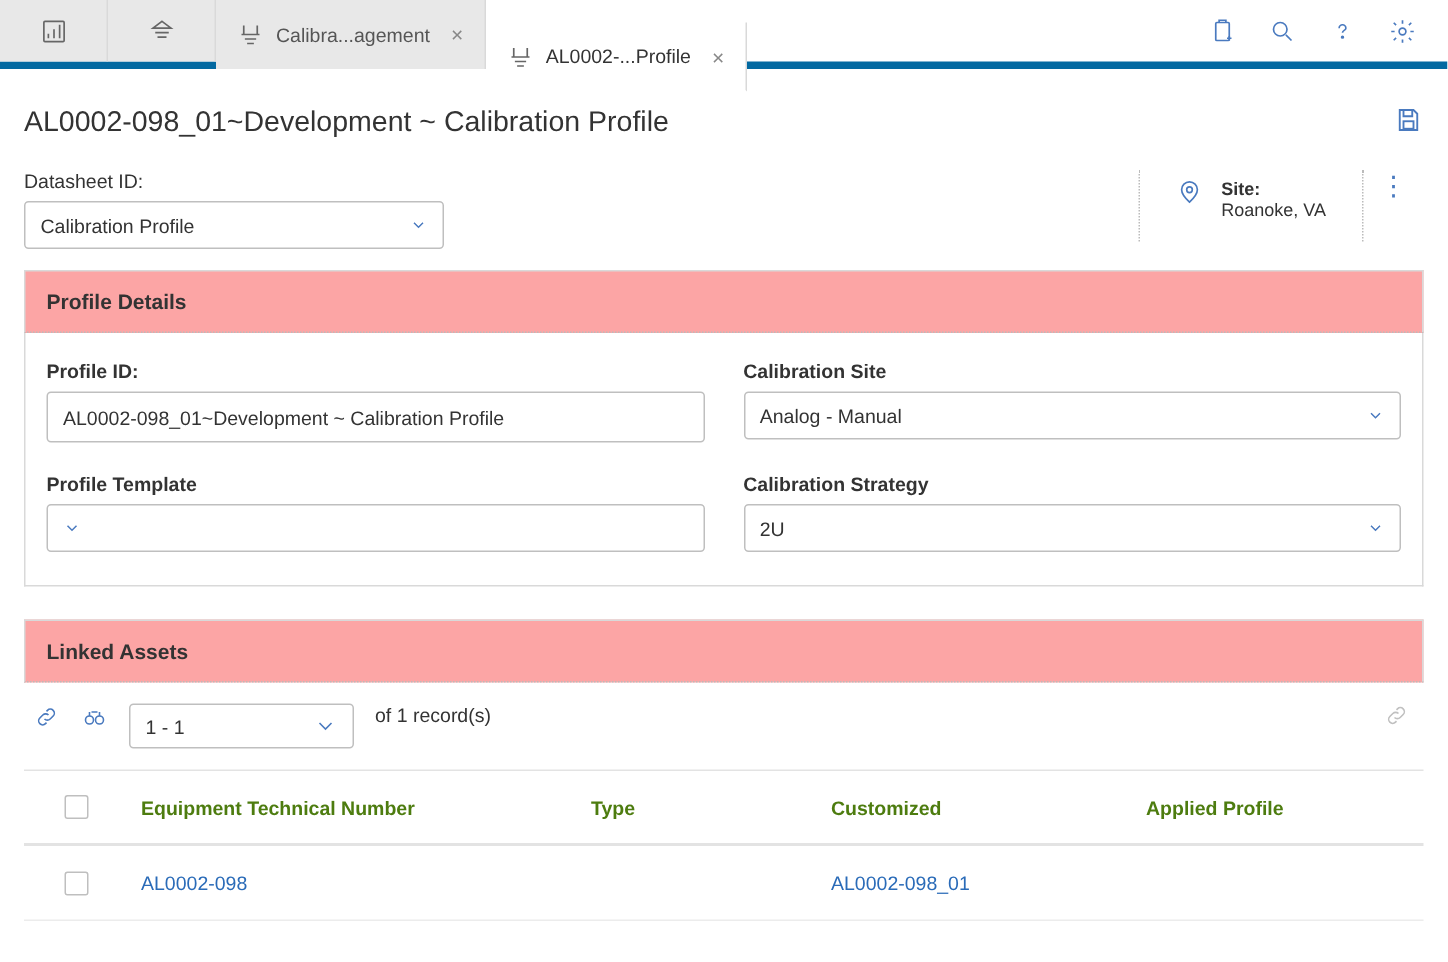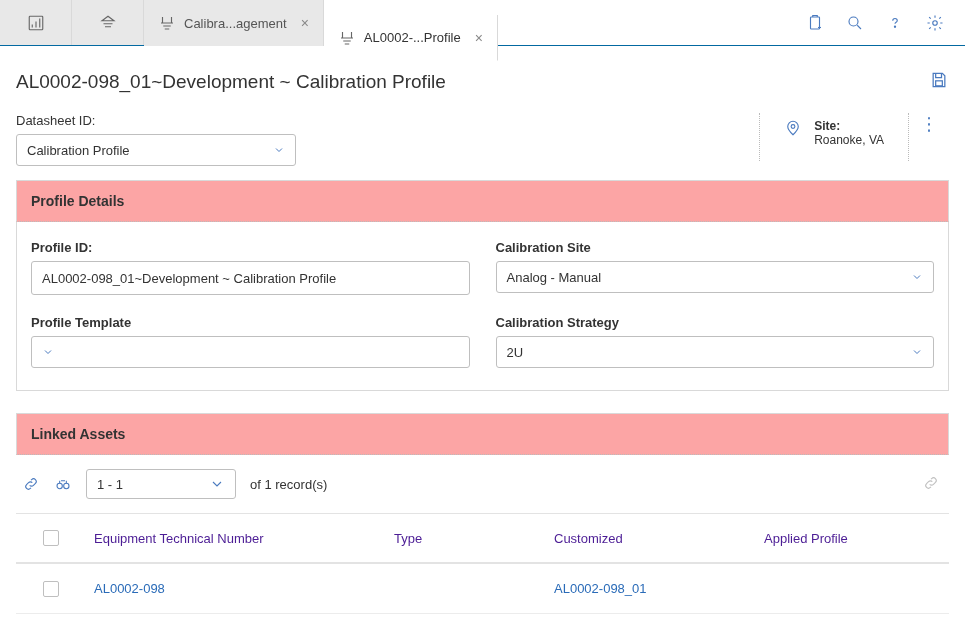--- a/index.html
+++ b/index.html
@@ -10,21 +10,21 @@
     background: #fff;
     width: 965px;
     height: 641px;
     overflow: hidden;
   }
   
   .top-strip {
     display: flex;
     align-items: stretch;
     height: 46px;
-    border-bottom: 1px solid #0369a1;
+    border-bottom: 5px solid #0369a1;
     background: #fff;
   }
   .icon-tab {
     width: 72px;
     display: flex;
     align-items: center;
     justify-content: center;
     border-right: 1px solid #d9d9d9;
     background: #e8e8e8;
     color: #666;
@@ -169,21 +169,20 @@
     height: 34px;
     padding: 0 10px;
     font-size: 13px;
     color:#333;
     background:#fff;
   }
 
   
   .la-toolbar {
     display:flex;
-    align-items:center;
     gap: 14px;
     padding: 14px 0 14px 6px;
   }
   .la-toolbar .ti {
     color:#4a7abf; cursor:pointer;
     width:18px; height:18px; display:flex; align-items:center; justify-content:center;
   }
   .la-toolbar svg { width:16px; height:16px; stroke:#4a7abf; fill:none; stroke-width:1.6; }
   .pager-select {
     border:1px solid #bfbfbf; border-radius:3px;
@@ -200,22 +199,22 @@
     border-top: 1px solid #e3e3e3;
   }
   .grid-row {
     display:grid;
     grid-template-columns: 70px 300px 160px 210px 1fr;
     align-items:center;
     min-height: 50px;
     border-bottom: 1px solid #ececec;
   }
   .grid-row.header {
-    font-weight: normal;
-    color:#4c1d95;
+    font-weight: bold;
+    color:#4d7c0f;
     border-bottom: 2px solid #e3e3e3;
   }
   .grid-cell { padding: 10px 8px; font-size:13px; }
   .grid-cell.check { display:flex; justify-content:center; }
   .chk {
     width:16px; height:16px; border:1px solid #bfbfbf; border-radius:2px; background:#fff; cursor:pointer;
   }
   .link { color:#2a6bb8; cursor:pointer; }
   .la-section .section-header { margin-top: 0; }
   .la-wrap { border-left: none; border-right: none; }

